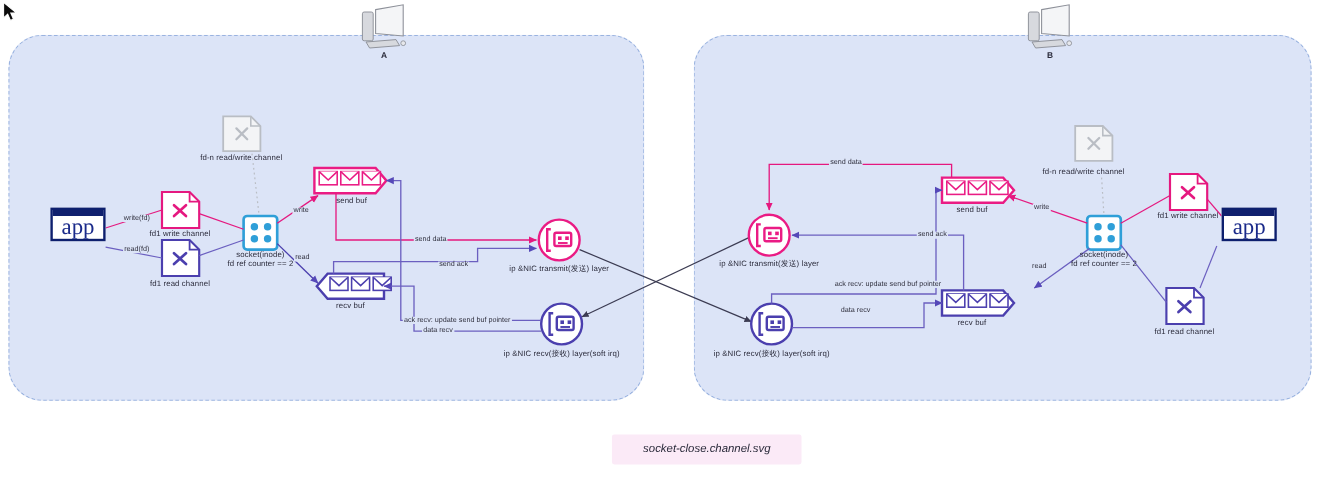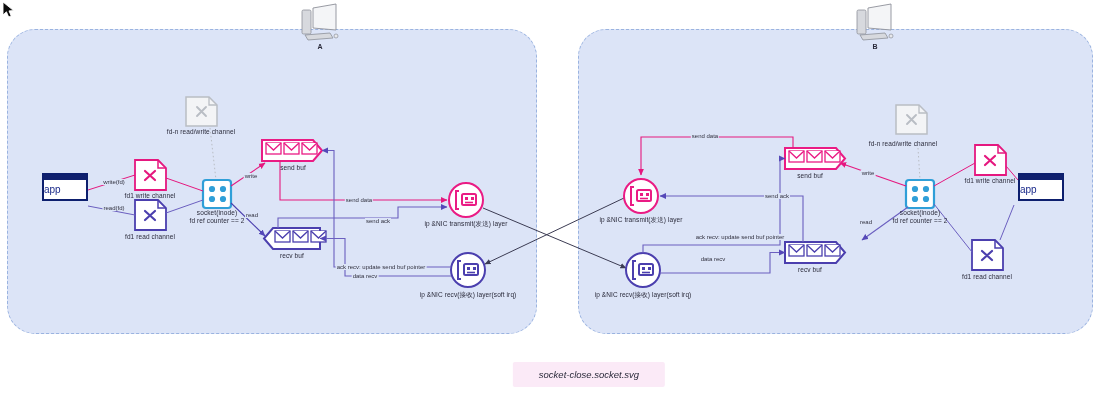--- a/index.html
+++ b/index.html
@@ -4,21 +4,21 @@
 <style>
   html,body{margin:0;padding:0;background:#ffffff;}
   body{width:1098px;height:403px;overflow:hidden;font-family:"Liberation Sans",sans-serif;}
   #stage{position:relative;width:1098px;height:403px;background:#fff;}
   .panel{position:absolute;border:1px dashed #9ab3e0;border-radius:28px;background:#dce4f7;}
   .lbl{position:absolute;color:#2a2a3a;white-space:nowrap;font-size:6.5px;letter-spacing:.1px;}
   .lbl.c{transform:translateX(-50%);text-align:center;}
   .edgelbl{position:absolute;background:#dce4f7;padding:0 1px;font-size:6px;color:#31313f;white-space:nowrap;transform:translate(-50%,-50%);}
   .appbox{position:absolute;box-sizing:border-box;background:#ffffff;border:2px solid #0d1f6e;}
   .appbox .bar{height:5px;background:#10206e;}
-  .appbox .txt{font-size:10px;color:#1a2a8a;line-height:20px;font-family:Liberation Sans, sans-serif;}
+  .appbox .txt{font-size:19px;color:#1a2a8a;text-align:center;line-height:20px;font-family:Liberation Serif, serif;}
   svg.ov{position:absolute;left:0;top:0;width:1098px;height:403px;overflow:visible;}
   .fname{position:absolute;background:#fbeaf7;color:#2a2a3a;font-style:italic;font-size:9.5px;
          padding:7px 26px;border-radius:2px;white-space:nowrap;transform:translateX(-50%);}
   .cursor{position:absolute;left:2px;top:1px;width:14px;height:18px;}
 </style>
 </head>
 <body>
 
 <div id="stage">
 
@@ -268,19 +268,19 @@
   <div class="lbl c" style="left:641px;top:216px;">ip &amp;NIC transmit(发送) layer</div>
   <div class="lbl c" style="left:643px;top:291px;">ip &amp;NIC recv(接收) layer(soft irq)</div>
 
   <div class="edgelbl" style="left:868px;top:173px;">write</div>
   <div class="edgelbl" style="left:866px;top:222px;">read</div>
   <div class="edgelbl" style="left:705px;top:136px;">send data</div>
   <div class="edgelbl" style="left:777px;top:196px;">send ack</div>
   <div class="edgelbl" style="left:740px;top:237px;">ack recv: update send buf pointer</div>
   <div class="edgelbl" style="left:713px;top:259px;">data recv</div>
 
-  <div class="fname" style="left:589px;top:362px;">socket-close.socket.svg</div>
+  <div class="fname" style="left:589px;top:362px;">socket-close.channel.svg</div>
 
   <svg class="cursor" viewBox="0 0 14 18">
     <path d="M1 1 L1 14 L4.4 10.8 L6.7 16 L9.2 14.9 L7 9.9 L11.6 9.6 z" fill="#0b0b0b" stroke="#ffffff" stroke-width="0.9"></path>
   </svg>
 
 </div>
 
 </body></html>

